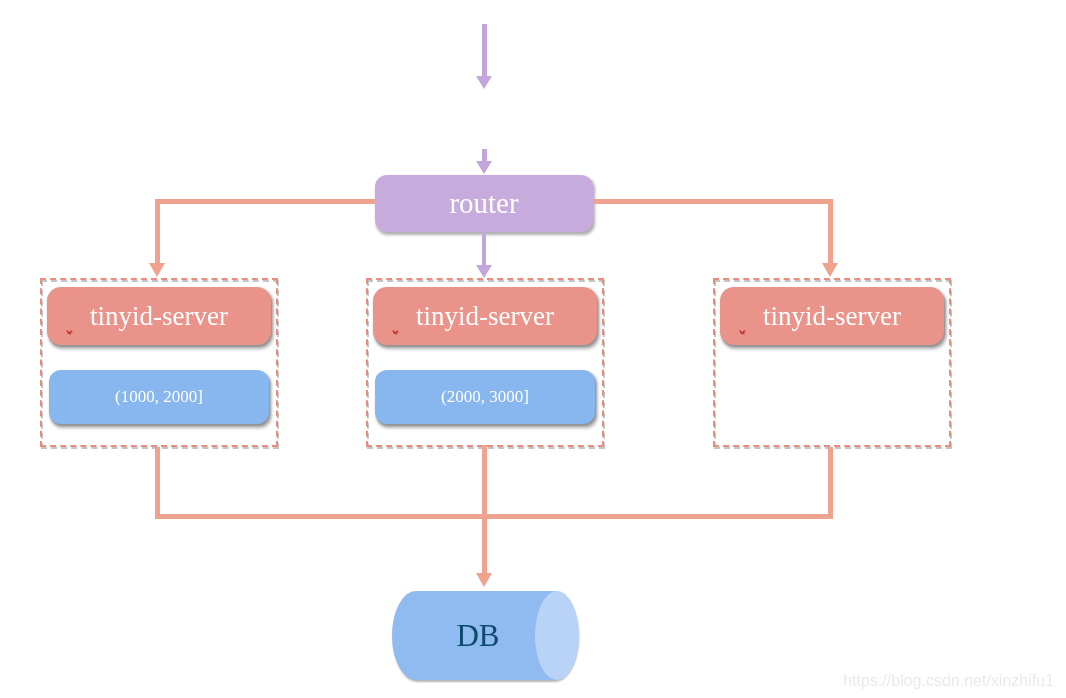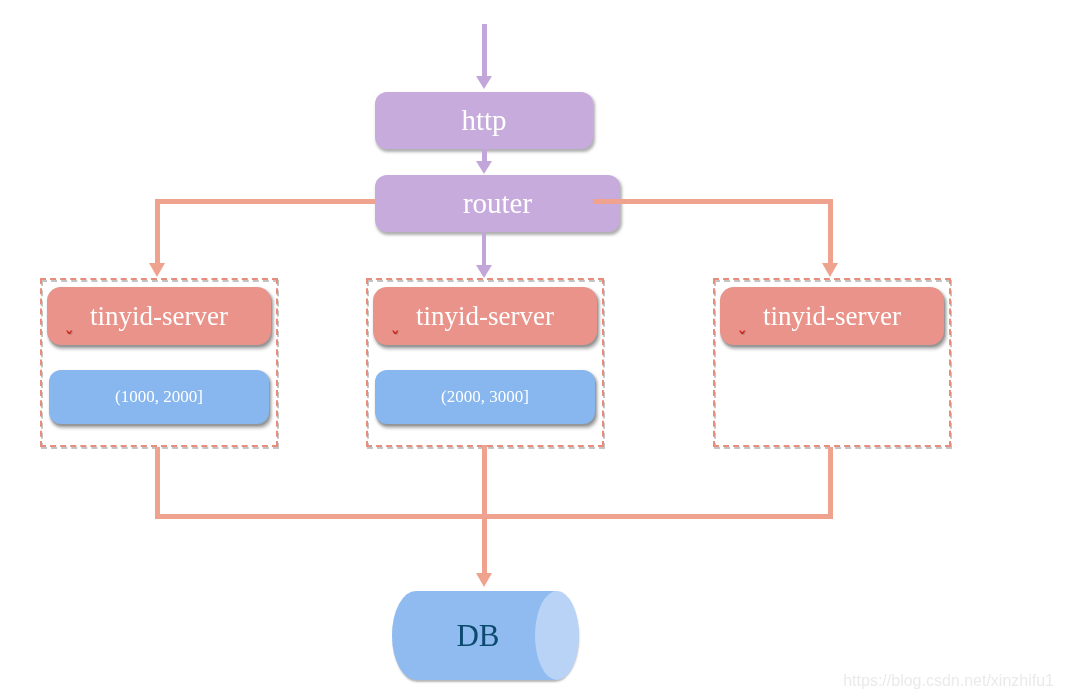--- a/index.html
+++ b/index.html
@@ -90,28 +90,25 @@
   }
 </style>
 </head>
 <body>
 
 <div class="canvas">
 
   <div class="abs vline line-purple" style="left:482px; top:24px; height:52px;"></div>
   <div class="abs head-down purple" style="left:476px; top:76px;"></div>
 
-  <div class="abs node node-purple" style="left:375px; top:92px; width:218px; height:57px;">
-    <span>http</span>
-  </div>
 
   <div class="abs vline line-purple" style="left:482px; top:149px; height:13px;"></div>
   <div class="abs head-down purple" style="left:476px; top:161px;"></div>
 
-  <div class="abs node node-purple" style="left:375px; top:175px; width:245px; height:57px;">
+  <div class="abs node node-purple" style="left:375px; top:175px; width:218px; height:57px;">
     <span>router</span>
   </div>
 
   <div class="abs hline line-salmon" style="left:157px; top:199px; width:218px;"></div>
   <div class="abs vline line-salmon" style="left:155px; top:199px; height:65px;"></div>
   <div class="abs head-down salmon" style="left:149px; top:263px;"></div>
 
   <div class="abs hline line-salmon" style="left:593px; top:199px; width:240px;"></div>
   <div class="abs vline line-salmon" style="left:828px; top:199px; height:65px;"></div>
   <div class="abs head-down salmon" style="left:822px; top:263px;"></div>

